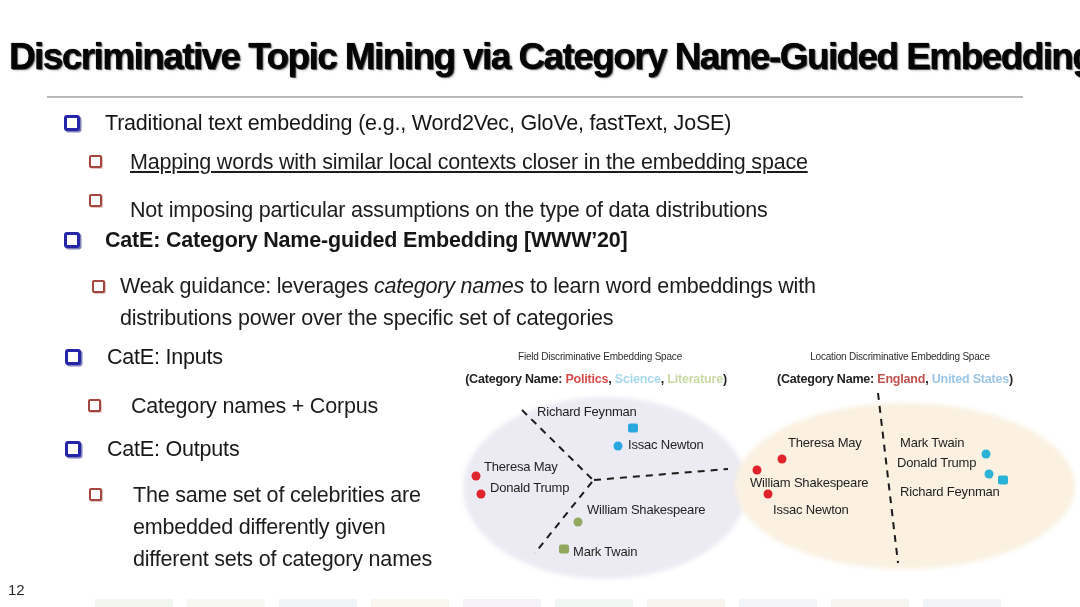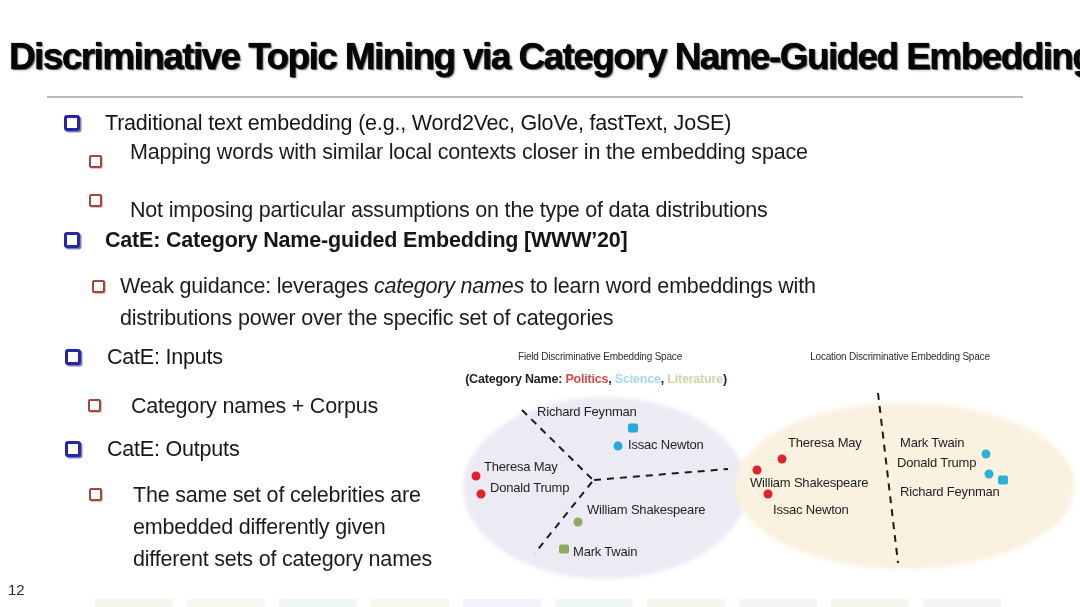--- a/index.html
+++ b/index.html
@@ -45,21 +45,21 @@
 
 <div id="slide">
 
   <div class="title">Discriminative Topic Mining via Category Name-Guided Embedding</div>
   <div class="divider"></div>
 
   <span class="bullet b1" style="left:64px;top:115px;"></span>
   <div class="row l1-text" style="left:105px;top:111px;">Traditional text embedding (e.g., Word2Vec, GloVe, fastText, JoSE)</div>
 
   <span class="bullet b2" style="left:89px;top:155px;"></span>
-  <div class="row l2-text" style="left:130px;top:140px;">Mapping words with similar local contexts closer in the embedding space</div>
+  <div class="row l2-text" style="left:130px;top:150px;text-decoration:underline;">Mapping words with similar local contexts closer in the embedding space</div>
 
   <span class="bullet b2" style="left:89px;top:194px;"></span>
   <div class="row l2-text" style="left:130px;top:198px;">Not imposing particular assumptions on the type of data distributions</div>
 
   <span class="bullet b1" style="left:64px;top:232px;"></span>
   <div class="row l1-text bold" style="left:105px;top:228px;">CatE: Category Name-guided Embedding [WWW’20]</div>
 
   <span class="bullet b2" style="left:92px;top:280px;"></span>
   <div class="row l2-text mline" style="left:120px;top:270px;">
     <div><span>Weak guidance: leverages </span><span class="italic">category names</span><span> to learn word embeddings with</span></div>
@@ -101,20 +101,21 @@
       <div class="dot-label" style="left: 50px; top: 140px;">Donald Trump</div>
       <div class="dot circle" style="left: 138px; top: 182px; background: rgb(144, 169, 94);"></div>
       <div class="dot-label" style="left: 147px; top: 162px;">William Shakespeare</div>
       <div class="dot square" style="left: 124px; top: 209px; background: rgb(144, 169, 94);"></div>
       <div class="dot-label" style="left: 133px; top: 204px;">Mark Twain</div>
     </div>
 
   <div class="diagram" style="left:735px;top:340px;width:345px;height:258px;">
     <div class="ellipse" style="left: 0px; top: 63px; width: 340px; height: 166px; filter: blur(2px); background: rgb(250, 241, 224);"></div>
     <div class="diagram-title" style="left:0;top:11px;width:330px;">Location Discriminative Embedding Space</div>
+    <div class="diagram-subtitle" style="left:0;top:32px;width:320px;"><span>(Category Name: </span><span style="color: rgb(192, 80, 77);">England</span><span>, </span><span style="color: rgb(157, 197, 232);">United States</span><span>)</span></div>
   <svg class="diagram-lines" width="345" height="258">
         <line x1="143" y1="53" x2="163" y2="223"></line>
       </svg>
       <div class="dot circle" style="left: 47px; top: 119px; background: rgb(224, 36, 43);"></div>
       <div class="dot-label" style="left: 53px; top: 95px;">Theresa May</div>
       <div class="dot circle" style="left: 22px; top: 130px; background: rgb(224, 36, 43);"></div>
       <div class="dot-label" style="left: 15px; top: 135px;">William Shakespeare</div>
       <div class="dot circle" style="left: 33px; top: 154px; background: rgb(224, 36, 43);"></div>
       <div class="dot-label" style="left: 38px; top: 162px;">Issac Newton</div>
       <div class="dot circle" style="left: 251px; top: 114px; background: rgb(42, 179, 214);"></div>

